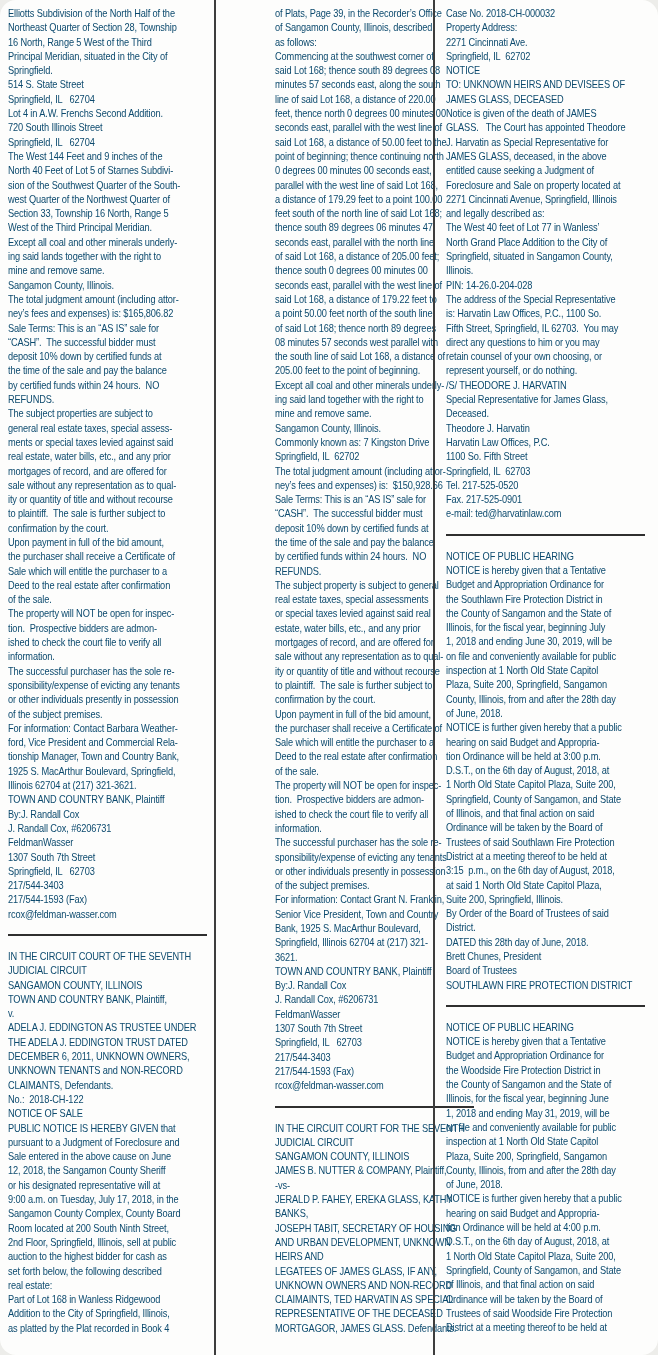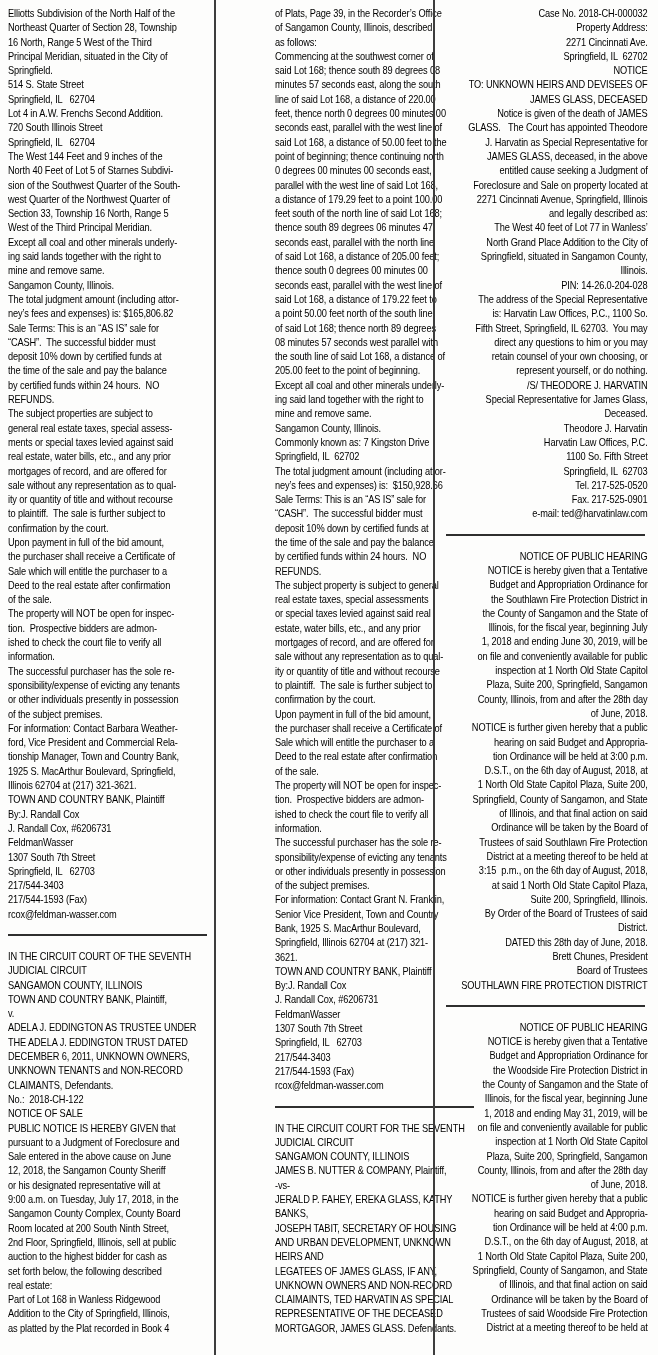--- a/index.html
+++ b/index.html
@@ -4,26 +4,27 @@
 <style>
   * { margin:0; padding:0; box-sizing:border-box; }
   html, body { width:658px; height:1355px; }
   body { background:#ededea; }
   .page {
     position:relative;
     width:658px; height:1355px;
     background:#fdfdfc;
     overflow:hidden;
     font-family:"Liberation Sans", "DejaVu Sans", sans-serif;
-    color:#000000;
+    color:#0c4a6e;
+    border-radius:16px;
   }
   .col { position:absolute; top:6px; }
   .col-1 { left:8px;   width:202px; }
   .col-2 { left:227px; width:202px;margin-left:48px; }
-  .col-3 { left:446px; width:204px;text-align:right; }
+  .col-3 { left:446px; width:204px; }
   .notice {
     font-size:11px;
     line-height:14.3px;
     letter-spacing:-0.15px;
     white-space:pre;
     width:240px;
     transform:scaleX(0.84);
     transform-origin:0 0;
     font-weight:400;
   }

